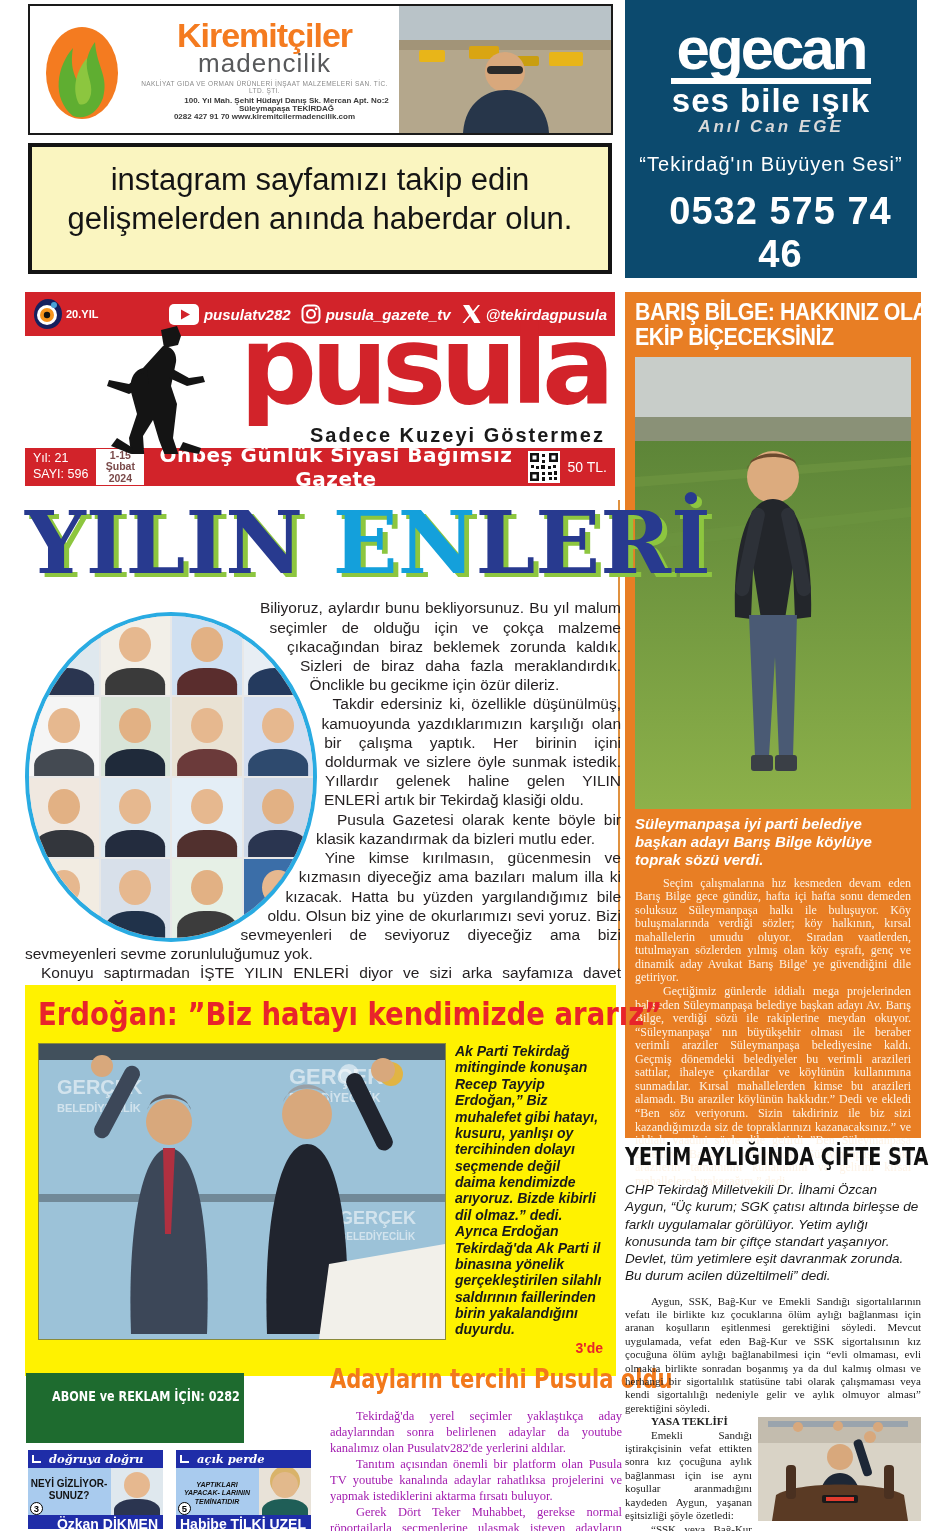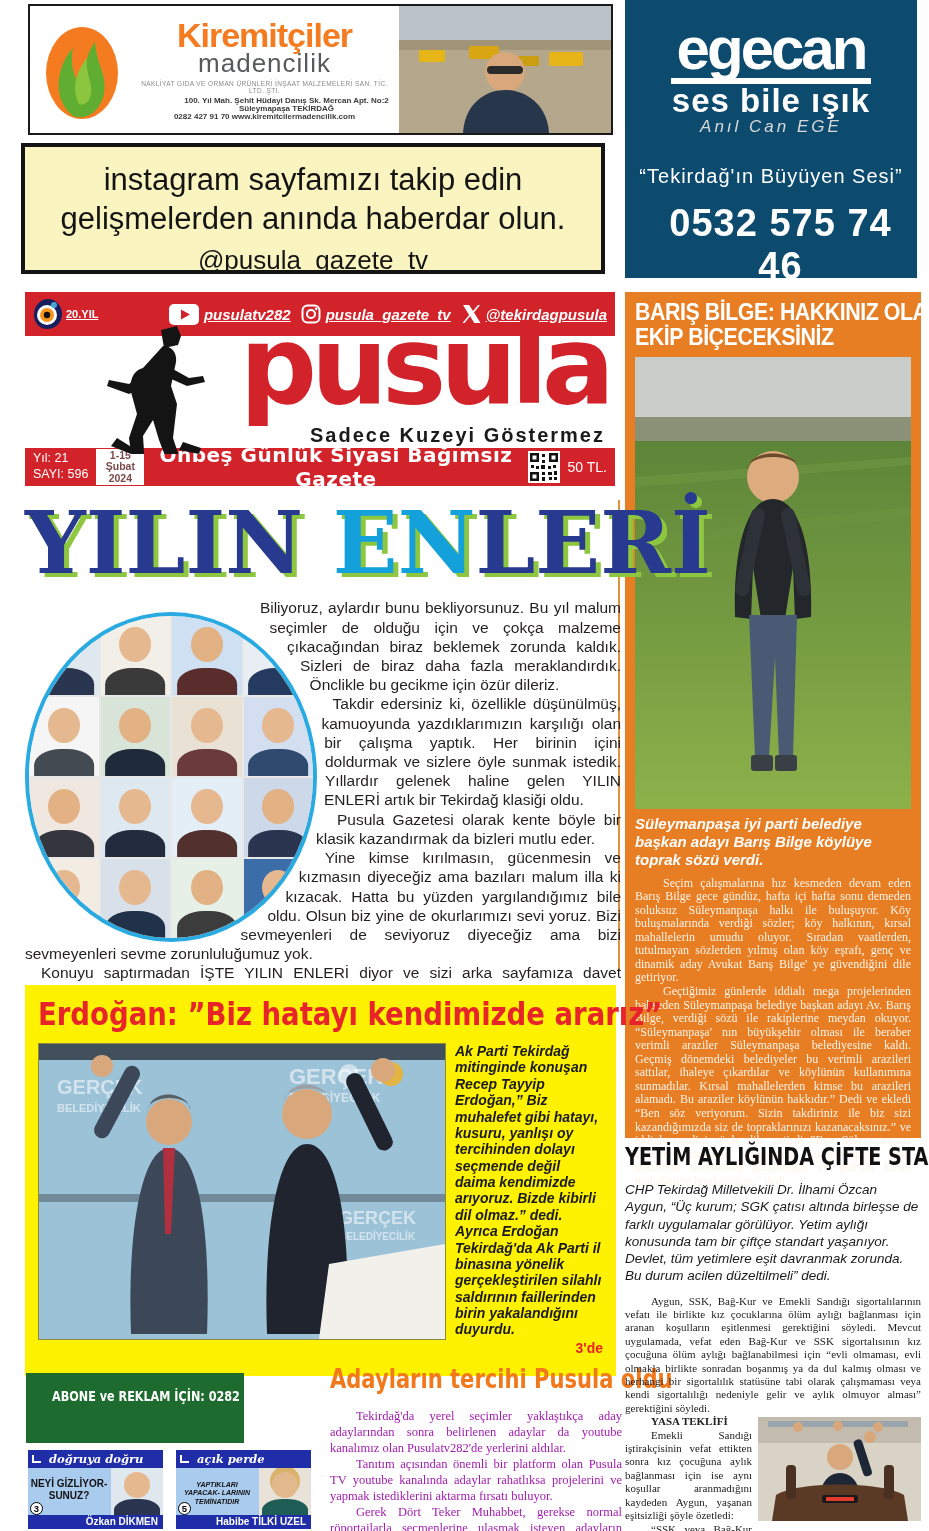--- a/index.html
+++ b/index.html
@@ -14,33 +14,33 @@
   .kir-sub { color:#58595b; font-size:26px; margin-top:-2px; letter-spacing:1px; }
   .kir-s1 { color:#8a8a8a; font-size:6.5px; margin-top:5px; letter-spacing:.4px; }
   .kir-s2 { color:#3a3a3a; font-size:8px; font-weight:bold; margin-top:3px;margin-left:44px; }
   .kir-s3 { color:#3a3a3a; font-size:8px; font-weight:bold; }
   .kir-photo { width:212px; height:100%; flex:0 0 auto; }
 
   
   .ad-ege { position:absolute; left:625px; top:0; width:292px; height:278px; background:#0c4a6e; color:#fff; text-align:center; padding-top:22px; }
   .ege-title { font-size:60px; font-weight:bold; letter-spacing:-3px; line-height:.9; border-bottom:6px solid #fff; display:inline-block; padding:0 6px 2px 6px; }
   .ege-sub { font-size:33px; font-weight:bold; letter-spacing:1px; line-height:1.05; }
-  .ege-owner { font-size:17px; color:#d9d9d9; font-style:italic; letter-spacing:3px; margin-top:-2px; }
-  .ege-slogan { font-size:20px; margin-top:28px; letter-spacing:1px; }
+  .ege-owner { font-size:17px; color:#d9d9d9; font-style:italic; letter-spacing:3px; margin-top:-2px;font-weight:bold; }
+  .ege-slogan { font-size:20px; margin-top:16px; letter-spacing:1px; }
   .ege-phone { font-size:38px; font-weight:bold; margin-top:14px; letter-spacing:1px;padding-left:19px; }
   .ege-addr { font-family:"Liberation Serif", serif; font-weight:bold; font-size:9.5px; line-height:1.35; margin-top:8px; }
 
   
-  .ig-box { position:absolute; left:21px; top:143px; width:584px; height:131px; background:#faf5c0; border:4px solid #141414; text-align:center; padding-top:14px; color:#141414; }
+  .ig-box { position:absolute; left:28px; top:143px; width:584px; height:131px; background:#faf5c0; border:4px solid #141414; text-align:center; padding-top:14px; color:#141414; }
   .ig-l { font-size:31px; line-height:1.25; }
   .ig-h { font-size:26px; margin-top:6px; }
 
   
   .mast { position:absolute; left:25px; top:292px; width:590px; height:194px; background:#d2232a; }
-  .mh-top { height:44px; display:flex; align-items:center; padding:0 8px; color:#fff;text-decoration:underline; }
+  .mh-top { height:44px; display:flex; align-items:center; padding:0 8px; color:#fff; }
   .mh-eye { display:flex; align-items:center; gap:3px; }
   .mh-yil { font-size:11px; font-weight:bold; }
   .mh-soc { margin-left:auto; display:flex; align-items:center; gap:10px; font-size:15px; font-style:italic; font-weight:bold; }
   .soc-item { display:flex; align-items:center; gap:5px; }
   .mh-mid { height:112px; background:#fff; position:relative; overflow:visible; }
   .mh-logo { position:absolute; right:6px; top:-24px; font-size:108px; font-weight:bold; color:#d2232a; letter-spacing:-6px; line-height:1; font-family:"DejaVu Sans", sans-serif; }
   .mh-slogan { position:absolute; right:10px; bottom:1px; font-size:20px; font-weight:bold; color:#1a1a1a; letter-spacing:2px; }
   .mh-ata { position:absolute; left:62px; top:-10px; }
   .mh-bot { height:38px; display:flex; align-items:center; color:#fff; padding:0 8px; gap:8px; }
   .mh-yilsayi { font-size:12.5px; line-height:1.25; }
@@ -84,21 +84,21 @@
   .colbox { position:absolute; top:1450px; width:135px; height:79px; }
   .colbox.c1 { left:28px; } .colbox.c2 { left:176px; }
   .col-head { height:18px; background:#1f2da8; color:#fff; display:flex; align-items:center; font-family:"DejaVu Serif", serif; font-style:italic; font-weight:bold; font-size:11.5px; padding-left:4px; }
   .col-brk { width:9px; height:8px; border-left:2px solid #fff; border-bottom:2px solid #fff; margin-right:8px; display:inline-block; }
   .col-body { height:47px; background:#a9cbee; position:relative; overflow:hidden; }
   .col-title { position:absolute; left:2px; top:10px; width:78px; text-align:center; font-weight:bold; font-size:10px; line-height:1.2; color:#111; }
   .col-title.small { font-size:7px; font-style:italic; top:13px; }
   .col-port { position:absolute; right:0; top:0; width:52px; height:47px; overflow:hidden; }
   .col-port .ph-head { position:absolute; left:50%; top:4px; width:26px; height:26px; transform:translateX(-50%); border-radius:50%; background:#e6b88f; }
   .col-port .ph-body { position:absolute; left:50%; bottom:-8px; width:46px; height:24px; transform:translateX(-50%); border-radius:45% 45% 0 0; }
-  .col-foot { height:14px; background:#1f2da8; color:#fff; font-weight:bold; font-size:10px; text-align:right; padding:1px 5px 0 0; }
+  .col-foot { height:14px; background:#1f2da8; color:#fff; font-weight:bold; font-size:14px; text-align:right; padding:1px 5px 0 0; }
   .col-num { position:absolute; left:2px; bottom:0px; width:13px; height:13px; background:#fff; border:1.5px solid #000; border-radius:50%; font-size:9.5px; font-weight:bold; text-align:center; line-height:11px; color:#000; }
 
   
   .aday { position:absolute; left:330px; top:1363px; width:292px; }
   .aday-h { color:#f2791b; font-weight:bold; font-size:27px; white-space:nowrap; transform:scaleX(.78); transform-origin:0 50%; font-family:"DejaVu Sans", sans-serif; }
   .aday-b { margin-top:14px; }
   .aday-b p { font-family:"Liberation Serif", serif; font-size:12.5px; line-height:1.28; text-align:justify; text-indent:26px; color:#a21caf; }
 
   
   .yetim { position:absolute; left:625px; top:1143px; width:296px; }
@@ -155,21 +155,20 @@
     <div class="ege-phone">0532 575 74 46</div>
     <div class="ege-addr">
       <div>Yavuz mh. Hükümet cd. Koca Kardeşler Pasajı</div>
       <div>D Blok 173/4 SÜLEYMANPAŞA/TEKİRDAĞ</div>
     </div>
   </div>
 
   <div class="ig-box">
     <div class="ig-l">instagram sayfamızı takip edin</div>
     <div class="ig-l">gelişmelerden anında haberdar olun.</div>
-    <div class="ig-h">@pusula_gazete_tv</div>
   </div>
 
   <div class="mast">
     <div class="mh-top">
       <div class="mh-eye">
         <span>
           <svg width="30" height="32" viewBox="0 0 30 32">
             <path d="M15 1 C24 1 29 9 29 16 C29 25 22 31 14 31 C6 31 1 24 1 17 C1 8 7 1 15 1 Z" fill="#16205e"></path>
             <circle cx="14" cy="17" r="10" fill="#ffffff"></circle>
             <circle cx="14" cy="17" r="7" fill="#f7941d"></circle>

